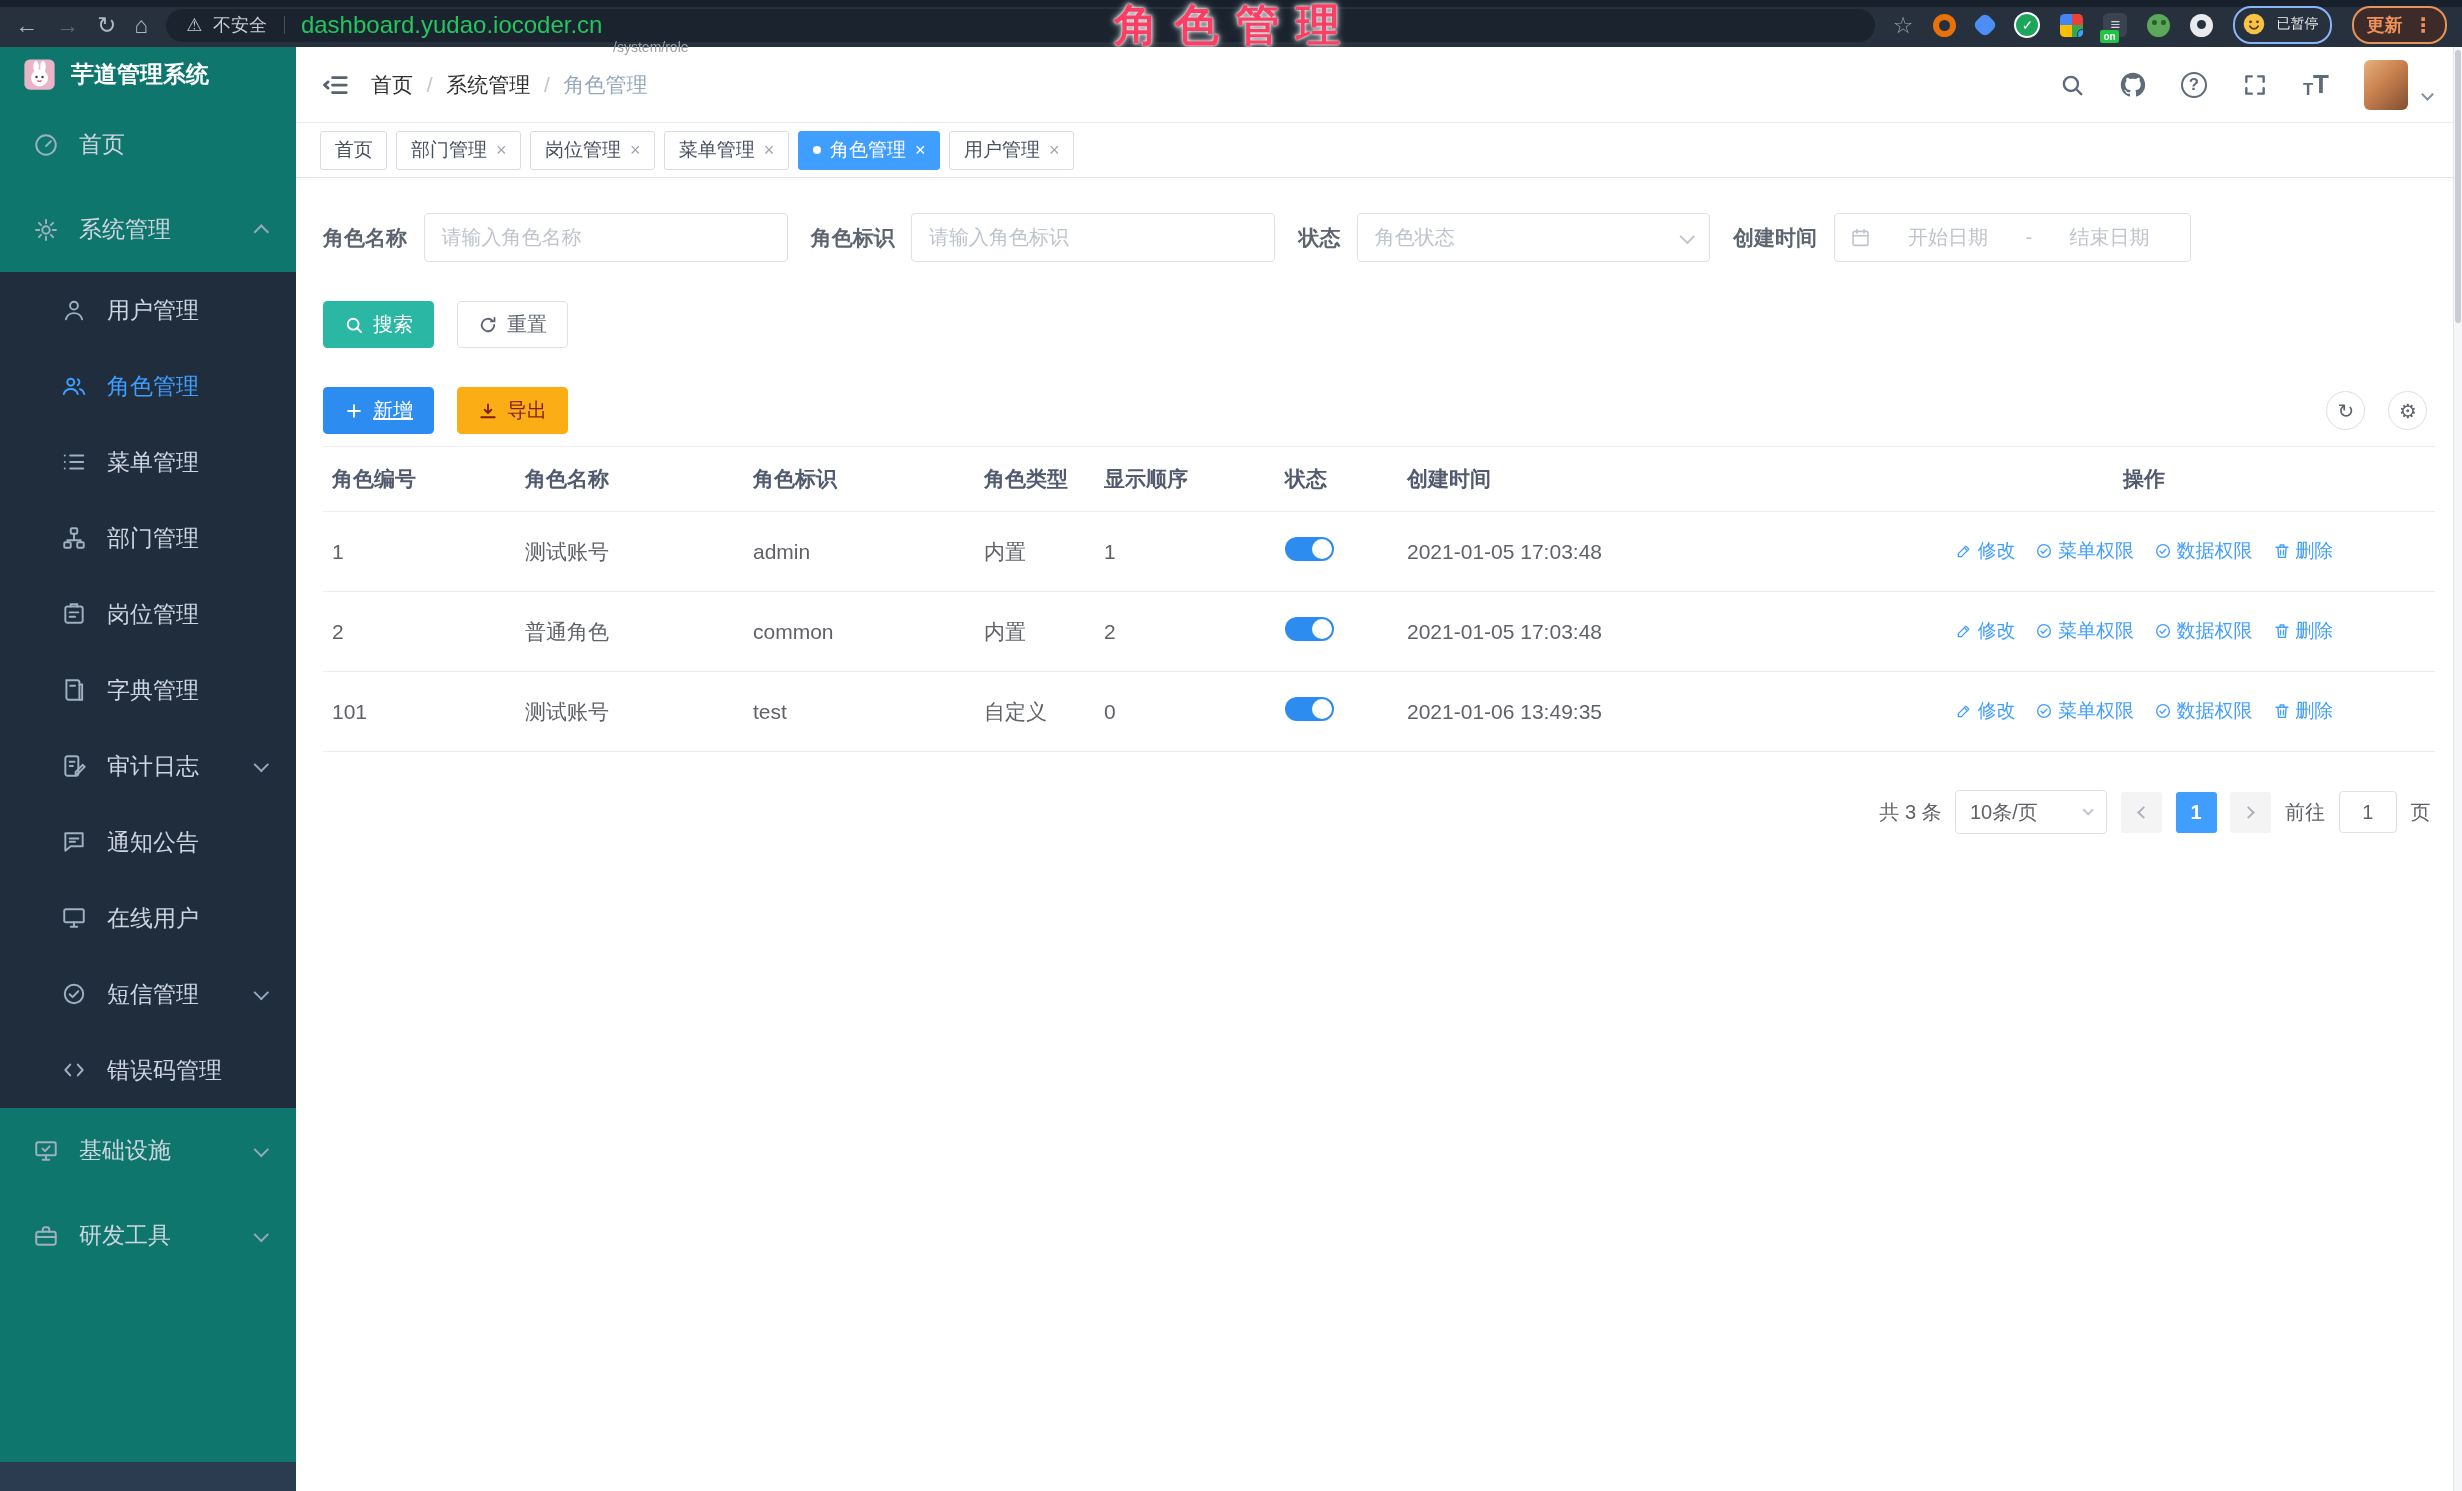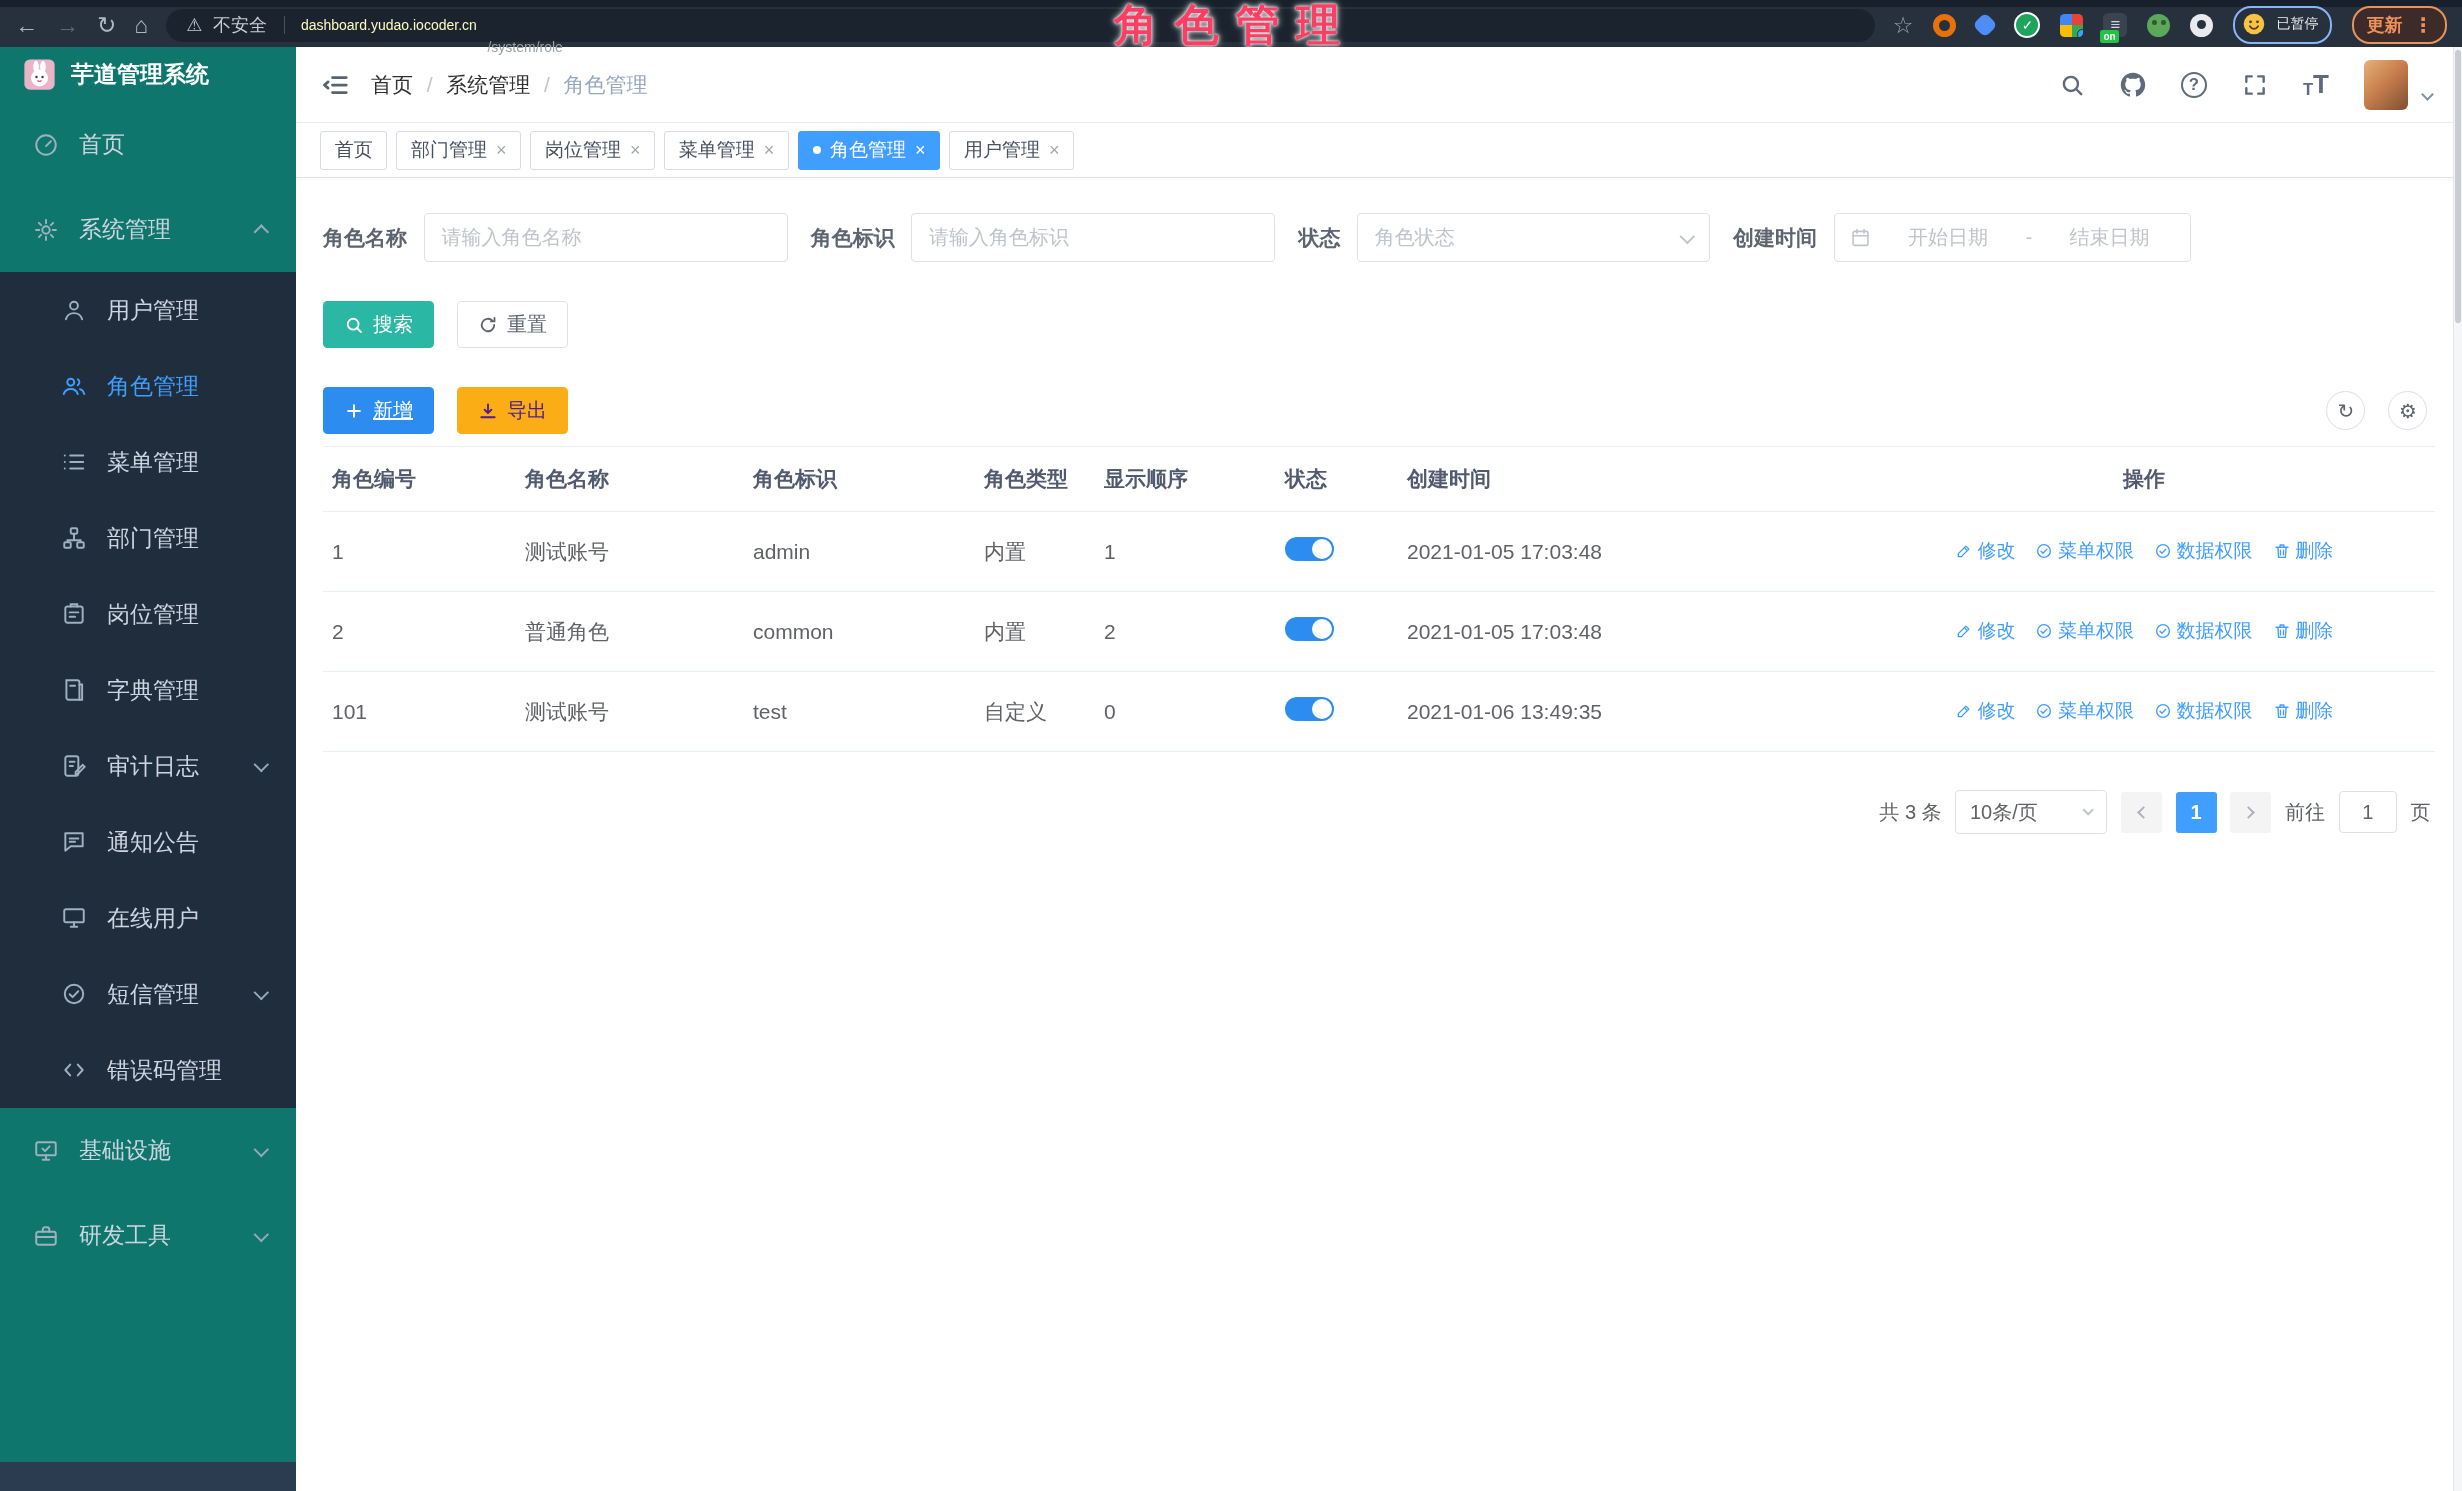--- a/index.html
+++ b/index.html
@@ -10,21 +10,21 @@
   
   .chrome{height:47px;display:flex;align-items:center;padding:6px 15px 3px 15px;gap:18px;
           background:linear-gradient(#18212b 0 6.8px,#27313d 6.8px);position:relative;z-index:5;}
   .cnav{font-size:23px;color:#aeb8c4;line-height:1;cursor:pointer;}
   .cnav.dim{color:#5d6977;}
   .urlbar{flex:1;height:33px;background:#1b242e;border-radius:16.7px;display:flex;align-items:center;
           padding:0 20px;gap:10.6px;min-width:0;cursor:text;}
   .warn{font-size:18px;color:#c6ccd4;}
   .notsecure{font-size:18px;color:#c6ccd4;}
   .udiv{width:0.8px;height:18px;background:#47525e;margin:0 6px;}
-  .host{font-size:14px;color:#fef9c3;white-space:nowrap;}
+  .host{font-size:24px;color:#22c55e;white-space:nowrap;}
   .upath{font-size:14px;color:#9aa0a6;white-space:nowrap;margin-top:43px;}
   .extrow{display:flex;align-items:center;gap:20px;}
   .exticon{width:23px;height:23px;border-radius:50%;position:relative;flex:none;cursor:pointer;}
   .star{font-size:23px;color:#9aa4b2;}
   .donut{border:6px solid #e8710a;background:transparent;}
   .gem{background:#4c8df6;border-radius:6px;transform:rotate(45deg);width:18px;height:18px;}
   .greenchk{background:#1ea55c;color:#fff;display:grid;place-items:center;font-size:13.7px;border:2.3px solid #fff;width:26px;height:26px;}
   .palette{width:23px;height:23px;border-radius:4.6px;overflow:hidden;display:grid;grid-template-columns:1fr 1fr;grid-template-rows:1fr 1fr;}
   .palette i{display:block;}
   .palette i:nth-child(1){background:#4285f4;}.palette i:nth-child(2){background:#ea4335;}
@@ -115,21 +115,21 @@
   .fdate .ph{font-size:20px;color:#bfc4cc;flex:1;text-align:center;white-space:nowrap;}
   .fdate .sep{font-size:20px;color:#bfc4cc;}
 
   .btnrow{display:flex;align-items:center;gap:23px;margin-top:39px;}
   .btn{height:47px;display:inline-flex;align-items:center;gap:9px;padding:0 20px;border-radius:4.6px;
        font-size:20px;border:0.8px solid transparent;cursor:pointer;font-family:inherit;}
   .btn .ic{width:20px;height:20px;}
   .btn-search{background:#2ab7a3;color:#fff;}
   .btn-reset{background:#fff;color:#5d6470;border-color:#dcdfe6;}
   .btn-add{background:#2d8cf0;color:#fff;text-decoration:underline;}
-  .btn-export{background:#fbad15;color:#4c1d95;}
+  .btn-export{background:#fbad15;color:#7f1d1d;}
   .actrow{display:flex;align-items:center;margin-top:39px;}
   .circbtns{margin-left:auto;display:flex;gap:23px;margin-right:7.6px;}
   .circ{width:39px;height:39px;border:0.8px solid #dcdfe6;border-radius:50%;display:grid;place-items:center;
         font-size:20px;color:#5d6470;background:#fff;cursor:pointer;}
 
   
   table.grid{width:100%;border-collapse:collapse;table-layout:fixed;margin-top:12px;}
   .grid th{font-size:21px;font-weight:700;color:#515a6e;text-align:left;padding:18px 9px;
            border-top:0.8px solid #ebeef5;border-bottom:0.8px solid #ebeef5;white-space:nowrap;}
   .grid td{font-size:21px;color:#606266;padding:25px 9px;border-bottom:0.8px solid #e8eef5;white-space:nowrap;}

